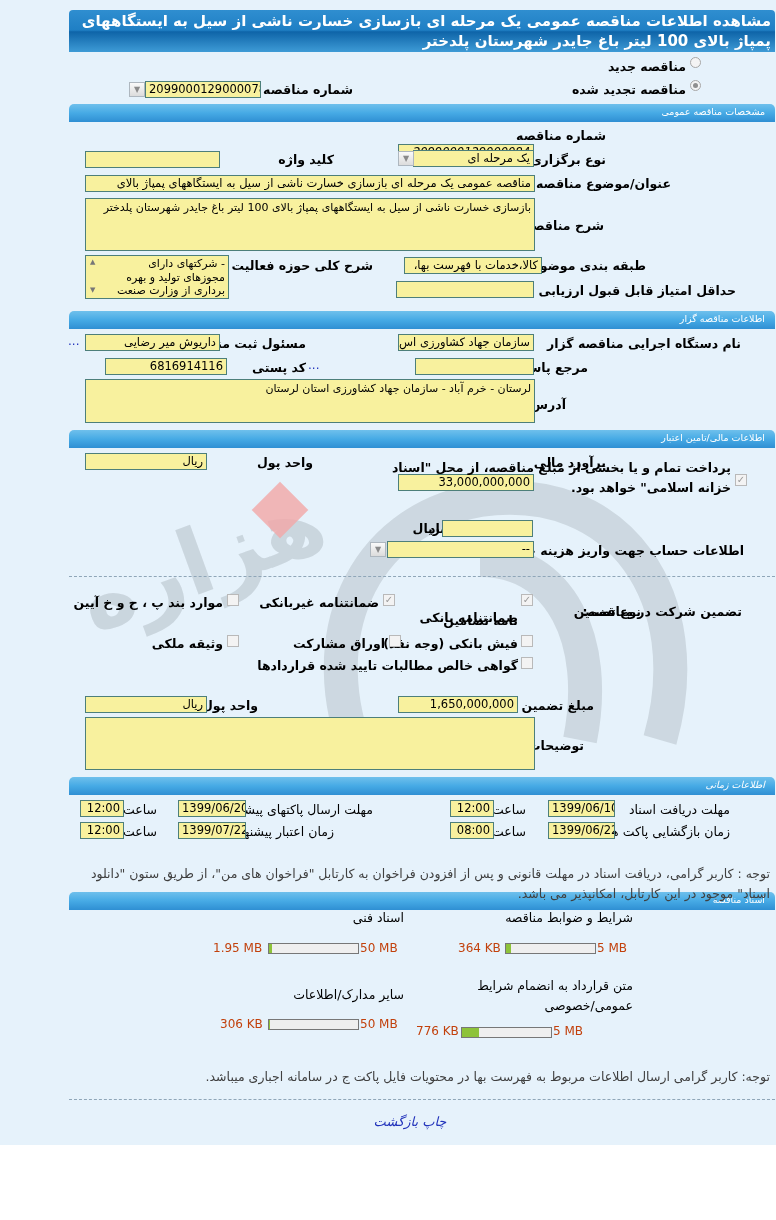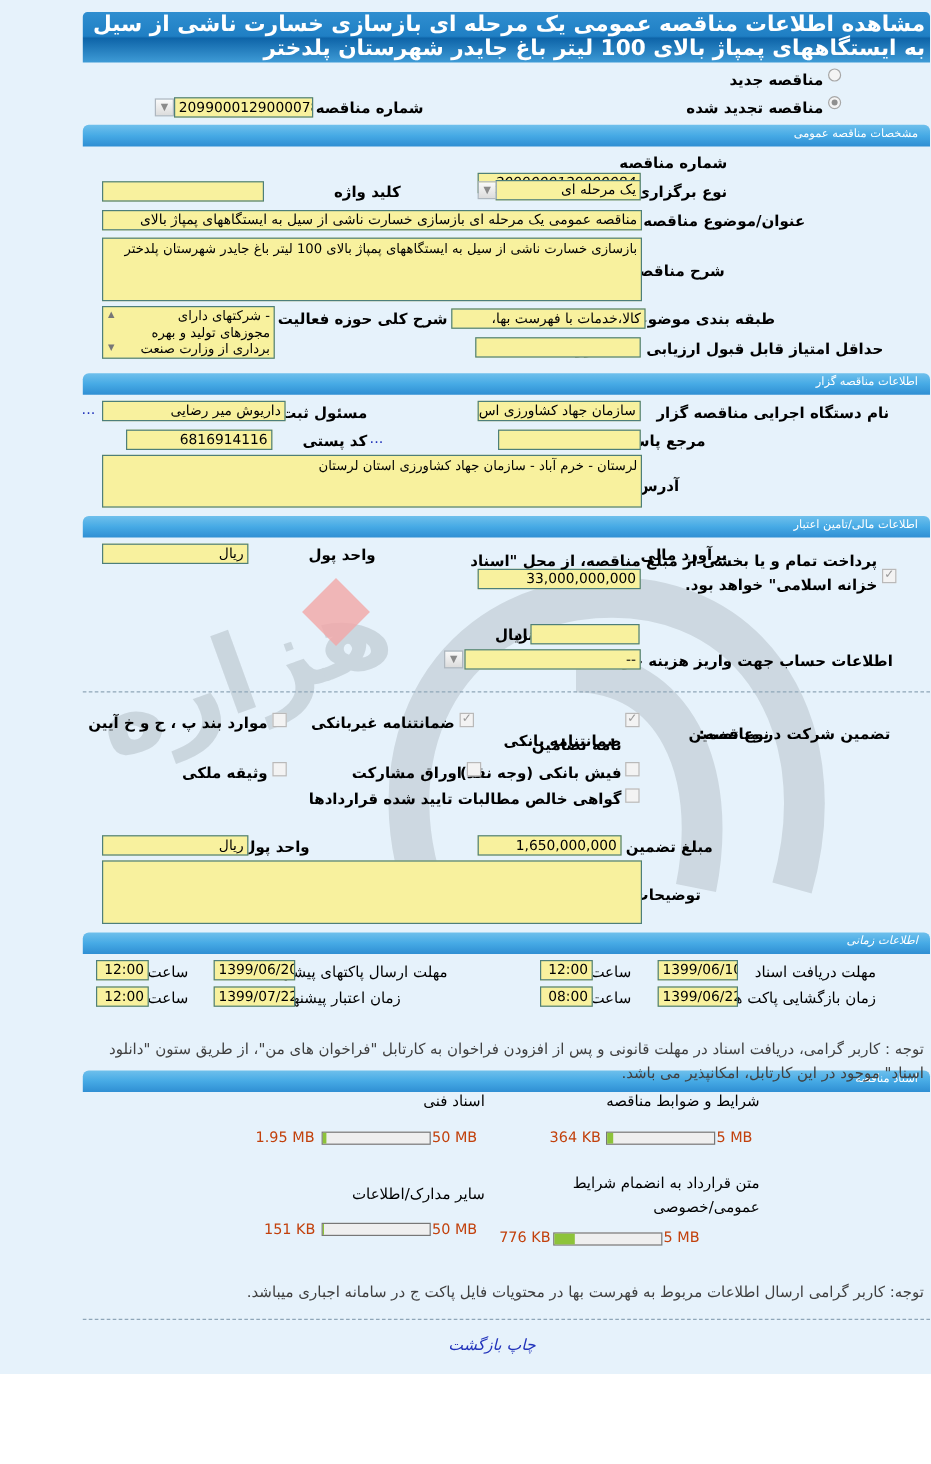--- a/index.html
+++ b/index.html
@@ -4,21 +4,21 @@
 <style>
   html, body { margin:0; padding:0; background:#ffffff; }
   body { width:776px; height:1220px; position:relative; overflow:hidden;
          font-family:"DejaVu Sans", sans-serif; font-size:12px; color:#000; }
   .page { position:absolute; left:0; top:0; width:776px; height:1145px; background:#e6f2fb; }
   .abs { position:absolute; }
   .rtl { direction:rtl; }
 
   .title-bar { left:69px; top:10px; width:706px; height:42px; border-radius:4px 4px 0 0;
     background:linear-gradient(#2f8ed0 0%, #1f7fc4 48%, #0e64a8 52%, #3e9bd6 100%);
-    color:#fff; font-size:18px; font-weight:bold; direction:rtl; text-align:right; line-height:20px;
+    color:#fff; font-size:15px; font-weight:bold; direction:rtl; text-align:right; line-height:20px;
     padding:1px 4px 0 4px; box-sizing:border-box; }
   .sec-head { left:69px; width:706px; height:18px; border-radius:5px 5px 0 0;
     background:linear-gradient(#6fc0ec 0%, #46aae5 50%, #2f8fd3 100%);
     color:#fff; font-size:9.5px; direction:rtl; text-align:right; line-height:16px; padding-right:10px; box-sizing:border-box; }
 
   .lbl { font-size:12.5px; direction:rtl; white-space:nowrap; }
   .lbl.b { font-weight:bold; }
   .inp { background:#f8f19e; border:1px solid #4d7f7a; box-sizing:border-box; height:17px;
          font-size:11.5px; line-height:15px; padding:0 3px; direction:rtl; text-align:right; overflow:hidden; white-space:nowrap; }
   .inp.ltr { direction:ltr; text-align:right; }
@@ -73,38 +73,38 @@
 <div class="abs lbl b" style="right:442px;top:152px;">کلید واژه</div>
 <div class="abs inp" style="left:85px;top:151px;width:135px;"></div>
 
 <div class="abs lbl b" style="right:105px;top:176px;">عنوان/موضوع مناقصه</div>
 <div class="abs inp" style="left:85px;top:175px;width:450px;">مناقصه عمومی یک مرحله ای بازسازی خسارت ناشی از سیل به ایستگاههای پمپاژ بالای</div>
 
 <div class="abs lbl b" style="right:172px;top:218px;">شرح مناقصه</div>
 <div class="abs ta" style="left:85px;top:198px;width:450px;height:53px;">بازسازی خسارت ناشی از سیل به ایستگاههای پمپاژ بالای 100 لیتر  باغ جایدر شهرستان پلدختر</div>
 
 <div class="abs lbl b" style="right:130px;top:258px;">طبقه بندی موضوعی</div>
-<div class="abs inp" style="left:376px;top:257px;width:162px;">کالا،خدمات با فهرست بها،</div>
+<div class="abs inp" style="left:404px;top:257px;width:138px;">کالا،خدمات با فهرست بها،</div>
 <div class="abs lbl b" style="right:403px;top:258px;">شرح کلی حوزه فعالیت</div>
 <div class="abs ta" style="left:85px;top:255px;width:144px;height:44px;padding:1px 3px 0 18px;line-height:13.5px;">
   <div>- شرکتهای دارای</div>
   <div>مجوزهای تولید و بهره</div>
   <div>برداری از وزارت صنعت</div>
 </div>
 <div class="abs" style="left:90px;top:258px;font-size:7px;color:#777;">▲</div>
 <div class="abs" style="left:90px;top:286px;font-size:7px;color:#777;">▼</div>
 
 <div class="abs lbl b" style="right:40px;top:283px;">حداقل امتیاز قابل قبول ارزیابی فنی/بازرگانی</div>
 <div class="abs inp" style="left:396px;top:281px;width:138px;"></div>
 
 <div class="abs sec-head" style="top:311px;">اطلاعات مناقصه گزار</div>
 <div class="abs lbl b" style="right:35px;top:336px;">نام دستگاه اجرایی مناقصه گزار</div>
 <div class="abs inp" style="left:398px;top:334px;width:136px;">سازمان جهاد کشاورزی اس</div>
 <div class="abs lbl b" style="right:470px;top:336px;">مسئول ثبت مناقصه</div>
-<div class="abs inp" style="left:85px;top:334px;width:153px;">داریوش میر رضایی</div>
+<div class="abs inp" style="left:85px;top:334px;width:135px;">داریوش میر رضایی</div>
 <div class="abs link-dots" style="left:68px;top:334px;">...</div>
 
 <div class="abs lbl b" style="right:188px;top:360px;">مرجع پاسخگویی</div>
 <div class="abs inp" style="left:415px;top:358px;width:119px;"></div>
 <div class="abs link-dots" style="left:308px;top:358px;">...</div>
 <div class="abs lbl b" style="right:470px;top:360px;">کد پستی</div>
 <div class="abs inp ltr" style="left:105px;top:358px;width:122px;">6816914116</div>
 
 <div class="abs lbl b" style="right:210px;top:397px;">آدرس</div>
 <div class="abs ta" style="left:85px;top:379px;width:450px;height:44px;">لرستان - خرم آباد - سازمان جهاد کشاورزی استان لرستان</div>
@@ -194,21 +194,21 @@
 <div class="abs sz" style="left:360px;top:941px;">50 MB</div>
 
 <div class="abs lbl" style="right:143px;top:976px;width:160px;white-space:normal;line-height:20px;text-align:right;">متن قرارداد به انضمام شرایط عمومی/خصوصی</div>
 <div class="abs sz" style="left:416px;top:1024px;">776 KB</div>
 <div class="abs bar" style="left:461px;top:1027px;width:91px;">
     <div class="fill" style="width:17px;"></div>
   </div>
 <div class="abs sz" style="left:553px;top:1024px;">5 MB</div>
 
 <div class="abs lbl" style="right:372px;top:987px;">سایر مدارک/اطلاعات</div>
-<div class="abs sz" style="left:220px;top:1017px;">151 KB</div>
+<div class="abs sz" style="left:220px;top:1017px;">306 KB</div>
 <div class="abs bar" style="left:268px;top:1019px;width:91px;">
     <div class="fill" style="width:1px;"></div>
   </div>
 <div class="abs sz" style="left:360px;top:1017px;">50 MB</div>
 
 <div class="abs red" style="left:70px;top:1067px;width:700px;">توجه: کاربر گرامی ارسال اطلاعات مربوط به فهرست بها در محتویات فایل پاکت ج در سامانه اجباری میباشد.</div>
 <div class="abs dash" style="left:69px;top:1099px;width:706px;"></div>
 
 <div class="abs rtl" style="left:350px;top:1114px;width:120px;text-align:center;font-size:13px;color:#2233bb;font-style:italic;">
   <span>چاپ</span>

